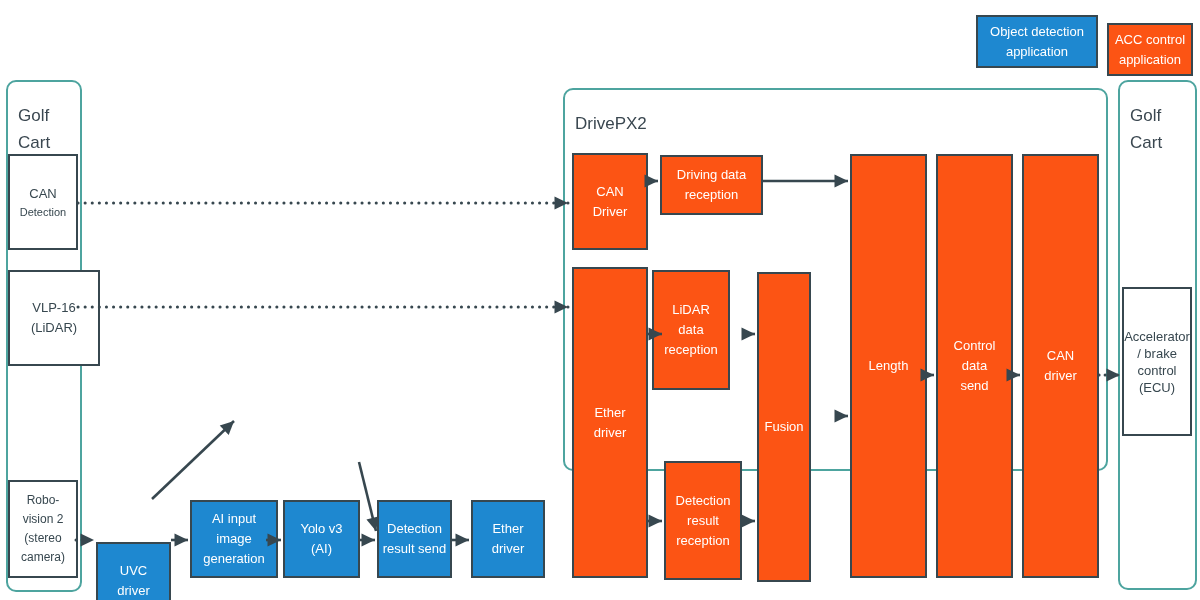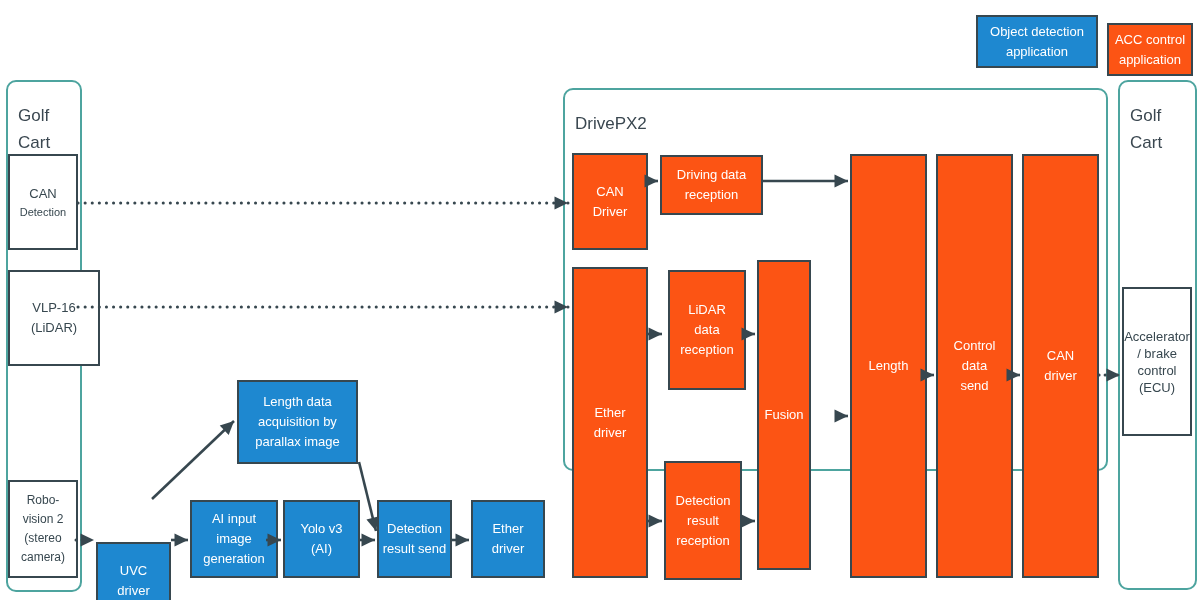--- a/index.html
+++ b/index.html
@@ -66,25 +66,20 @@
 (LiDAR)</div>
   </div>
 
   <div class="node white small" style="left:8px;top:480px;width:70px;height:98px;">
     <div class="node-label">Robo-
 vision 2
 (stereo
 camera)</div>
   </div>
 
-  <div class="node blue" style="left:237px;top:380px;width:121px;height:84px;">
-    <div class="node-label">Length data
-acquisition by
-parallax image</div>
-  </div>
 
   <div class="node blue" style="left:96px;top:500px;width:75px;height:78px;margin-top:42px;">
     <div class="node-label">UVC
 driver</div>
   </div>
 
   <div class="node blue" style="left:190px;top:500px;width:88px;height:78px;">
     <div class="node-label">AI input
 image
 generation</div>
@@ -113,33 +108,33 @@
   <div class="node orange" style="left:660px;top:155px;width:103px;height:60px;">
     <div class="node-label">Driving data
 reception</div>
   </div>
 
   <div class="node orange" style="left:572px;top:267px;width:76px;height:311px;">
     <div class="node-label">Ether
 driver</div>
   </div>
 
-  <div class="node orange" style="left:668px;top:270px;width:78px;height:120px;">
+  <div class="node orange" style="left:652px;top:270px;width:78px;height:120px;">
     <div class="node-label">LiDAR
 data
 reception</div>
   </div>
 
   <div class="node orange" style="left:664px;top:461px;width:78px;height:119px;">
     <div class="node-label">Detection
 result
 reception</div>
   </div>
 
-  <div class="node orange" style="left:757px;top:260px;width:54px;height:310px;">
+  <div class="node orange" style="left:757px;top:272px;width:54px;height:310px;">
     <div class="node-label">Fusion</div>
   </div>
 
   <div class="node orange" style="left:850px;top:154px;width:77px;height:424px;">
     <div class="node-label">Length</div>
   </div>
 
   <div class="node orange" style="left:936px;top:154px;width:77px;height:424px;">
     <div class="node-label">Control
 data

